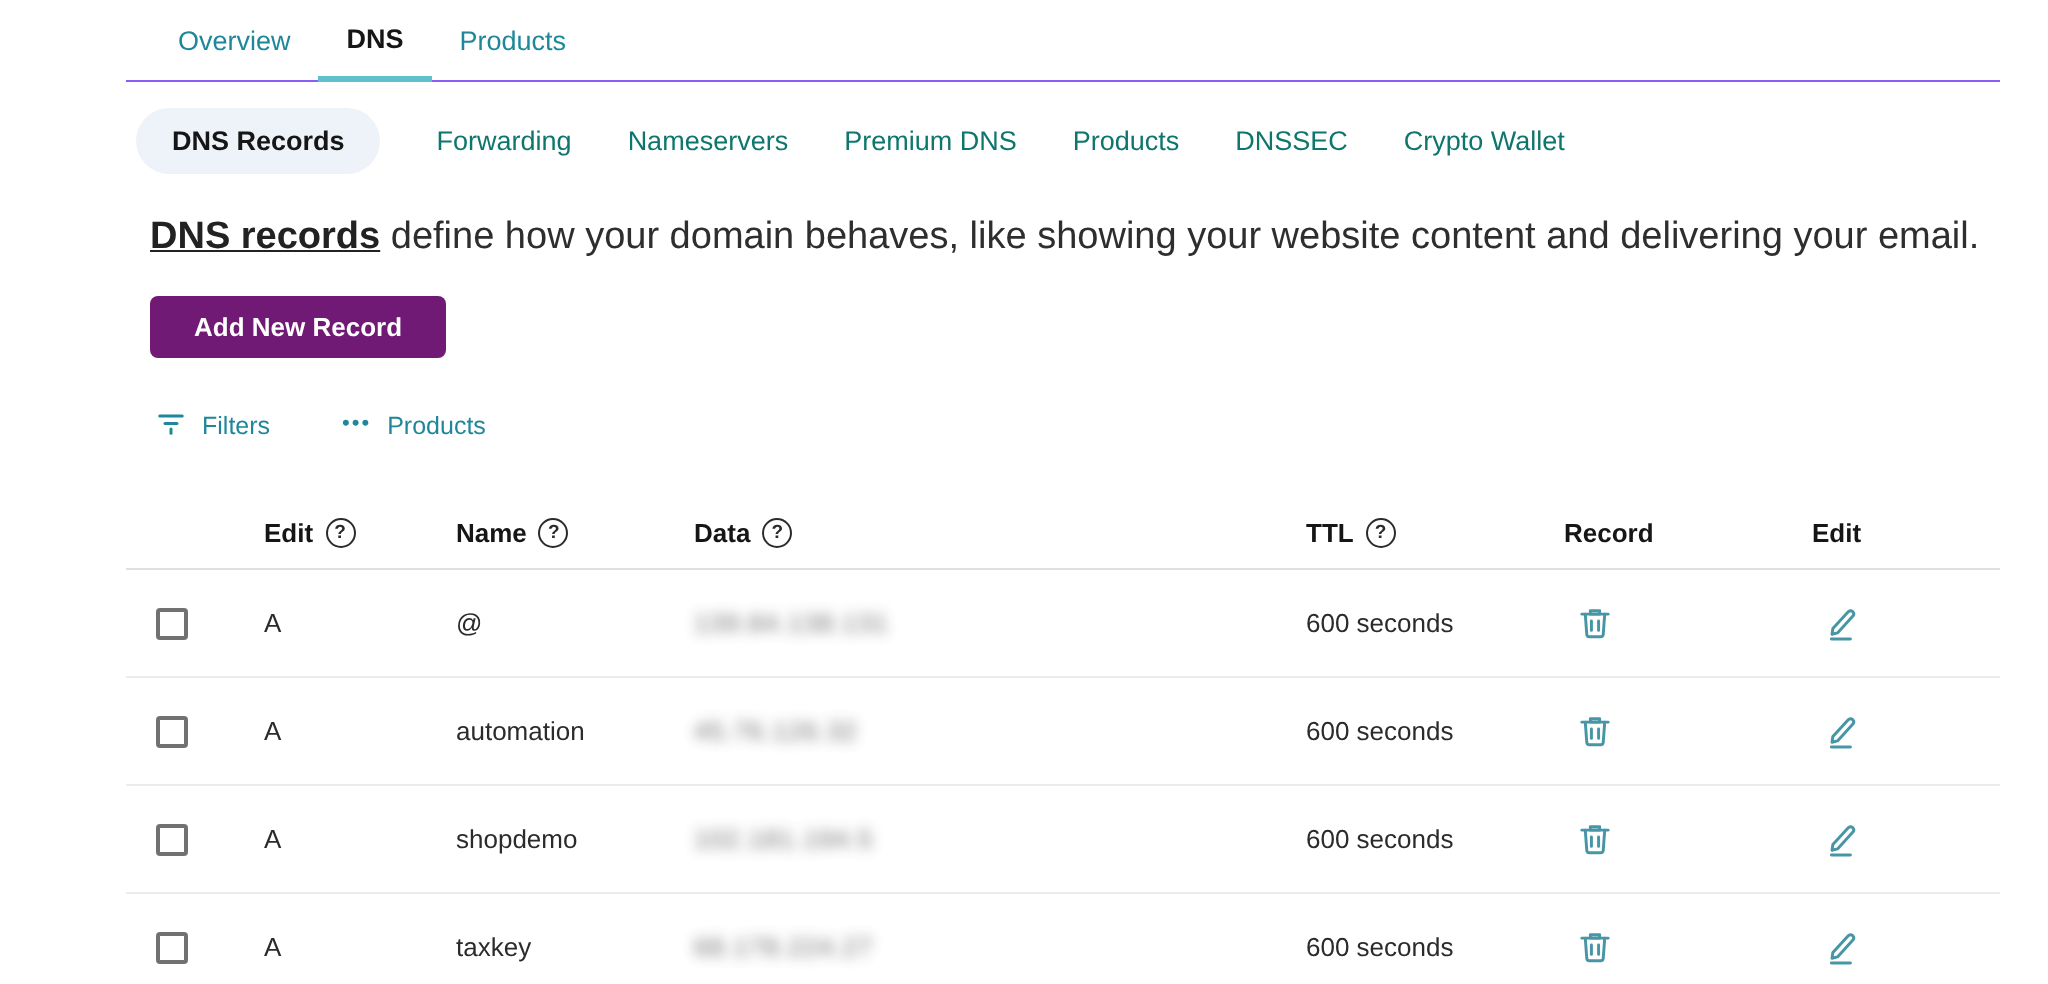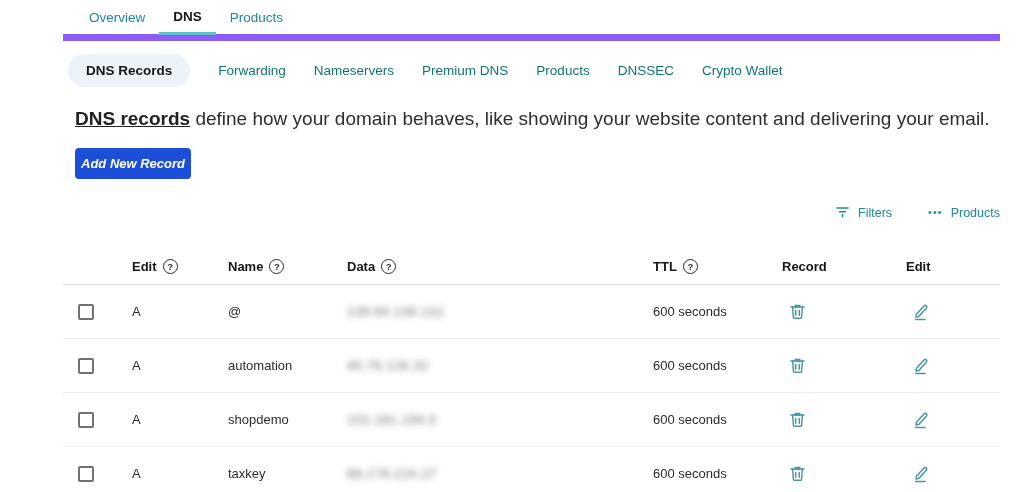--- a/index.html
+++ b/index.html
@@ -4,42 +4,42 @@
 <style>
   * { margin:0; padding:0; box-sizing:border-box; }
   html,body { background:#fff; }
   .page {
     position:relative; width:1024px; height:492px; background:#ffffff;
     font-family:"Liberation Sans", sans-serif; color:#2b2b2b; overflow:hidden;
   }
   .content { padding-left:63px; padding-right:24px; }
 
   
-  .tabbar { display:flex; align-items:stretch; height:41px; border-bottom:7px solid #8b5cf6; padding-left:12px; }
+  .tabbar { display:flex; align-items:stretch; height:41px; border-bottom:1px solid #8b5cf6; padding-left:12px; }
   .tab { display:flex; align-items:center; padding:0 14px; font-size:13.5px; color:#1e8799; cursor:pointer; }
   .tab.active { color:#161616; font-weight:bold; border-bottom:3px solid #5ec1cd; margin-bottom:-1px; }
 
   
   .subtabs { display:flex; align-items:center; gap:28px; margin-top:13px; padding-left:5px; }
   .subtab { font-size:13.5px; color:#0f766e; cursor:pointer; white-space:nowrap; }
   .subtab.active { background:#edf3f9; color:#161616; font-weight:bold; border-radius:999px; padding:9px 18px; }
 
   
   .desc { margin-top:21px; padding-left:12px; font-size:19px; color:#2e2e2e; }
   .desc .desc-link { font-weight:bold; text-decoration:underline; color:#222; cursor:pointer; }
 
   
   .add-btn {
-    margin-top:18px; margin-left:12px; display:inline-block; background:#1d4ed8; color:#fff;
+    margin-top:18px; margin-left:12px; display:inline-block; background:#701a75; color:#fff;
     font-family:"Liberation Sans", sans-serif; font-weight:bold; font-size:13px;
-    padding:8px 6px; border:none; border-radius:4px; cursor:pointer;font-style:italic;
+    padding:8px 22px; border:none; border-radius:4px; cursor:pointer;
   }
 
   
-  .toolbar { margin-top:25px; padding-left:15px; display:flex; align-items:center; gap:36px;justify-content:flex-end; }
+  .toolbar { margin-top:25px; padding-left:15px; display:flex; align-items:center; gap:36px; }
   .tool { display:flex; align-items:center; gap:8px; color:#1e8799; font-size:12.5px; cursor:pointer; }
   .dots { font-size:11px; letter-spacing:1px; color:#1e8799; position:relative; top:-1px; }
 
   
   .table { margin-top:26px; width:100%; }
   .tr { display:grid; grid-template-columns:54px 96px 119px 306px 129px 124px 1fr; align-items:center; }
   .tr.head { height:37px; border-bottom:1px solid #e0e0e0; }
   .tr.row  { height:54px; border-bottom:1px solid #ececec; }
   .td { padding-left:15px; font-size:13px; color:#2b2b2b; display:flex; align-items:center; gap:6px; }
   .th { font-weight:bold; color:#161616; }

